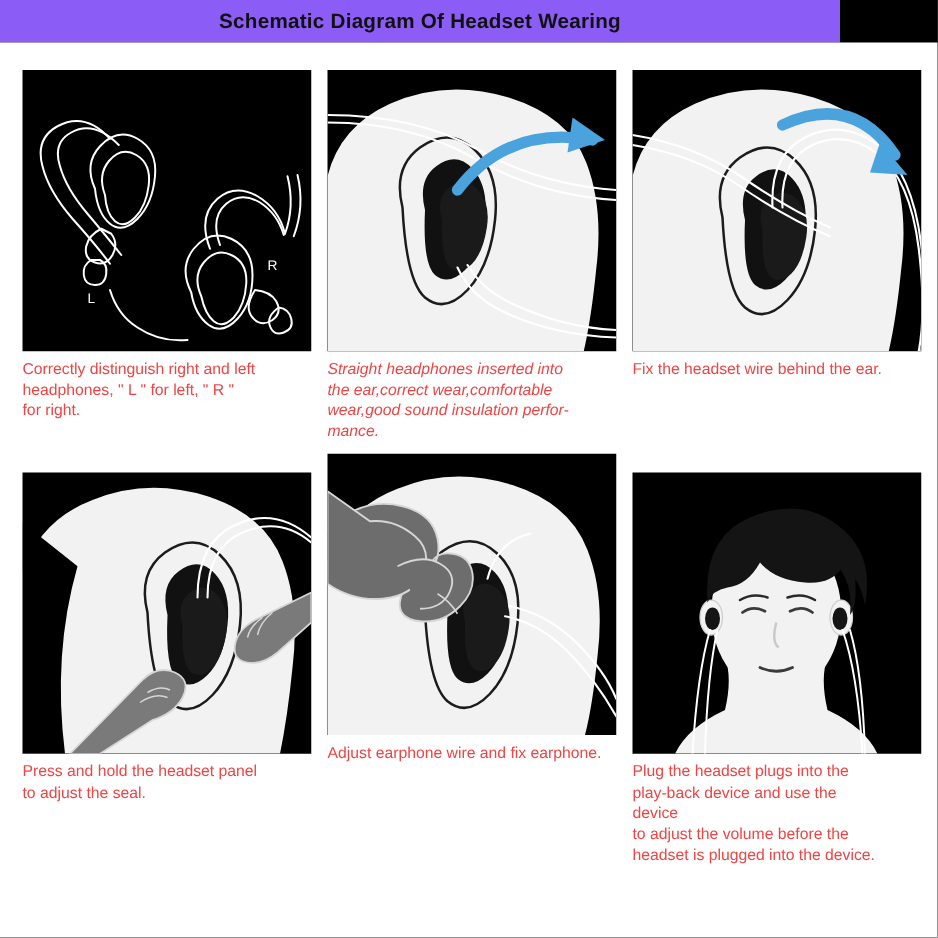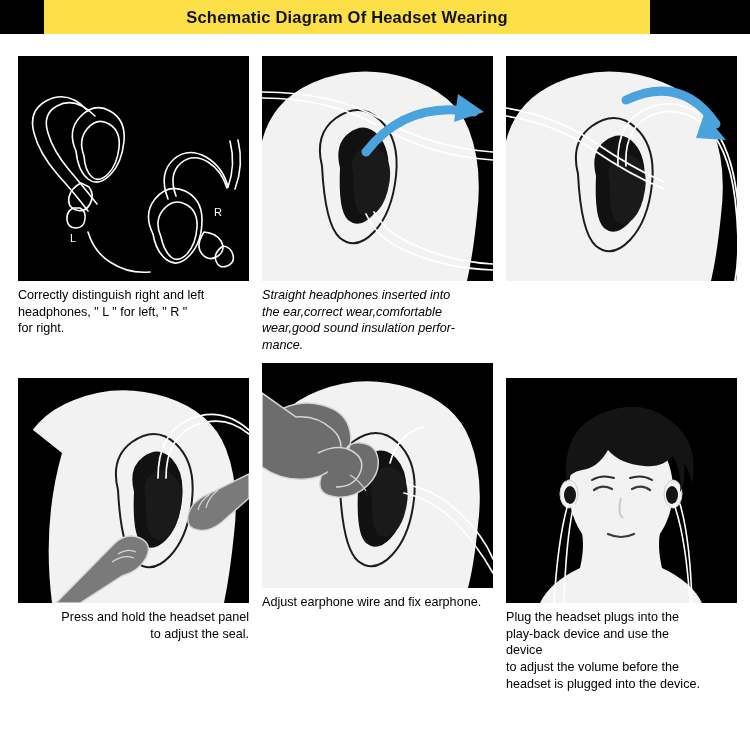--- a/index.html
+++ b/index.html
@@ -15,27 +15,26 @@
   }
   .page {
     position: relative;
     width: 750px;
     height: 750px;
     background: #000000;
   }
   .title-bar {
     position: absolute;
     left: 0; top: 0;
-    width: 606px;
+    width: 672px;
     height: 34px;
-    background: #fde047;
+    background: #8b5cf6;
     display: flex;
     align-items: center;
     justify-content: center;
-    margin-left: 44px;
   }
   .title-text {
     font-size: 16.5px;
     font-weight: bold;
     color: #111111;
     letter-spacing: 0.2px;
   }
   .grid {
     position: absolute;
     left: 0; top: 34px;
@@ -48,21 +47,21 @@
     background: #ffffff;
   }
   .panel {
     position: relative;
     background: #000000;
     overflow: hidden;
   }
   .caption {
     font-size: 12.6px;
     line-height: 1.33;
-    color: #000000;
+    color: #ef4444;
     margin-top: 6px;
     white-space: pre-line;
   }
   
   .svgwrap { display:block; width:100%; height:100%; }
 </style>
 </head>
 <body>
 
 <div class="page">
@@ -155,23 +154,24 @@
             <path d="M0 52 q50 8 88 34 q38 26 70 40"></path>
             <path d="M0 60 q50 8 86 33 q38 26 72 40"></path>
           </g>
 
           <g>
             <path d="M120 44 q56 -26 90 24" fill="none" stroke="#4aa3dd" stroke-width="9" stroke-linecap="round"></path>
             <path d="M198 58 L220 84 L190 82 Z" fill="#4aa3dd"></path>
           </g>
         </svg>
       </div>
-    </div>
-
-    <div class="cell" style="left:18px; top:344px; width:231px; height:330px;text-align:right;">
+      <div class="caption">Fix the headset wire behind the ear.</div>
+    </div>
+
+    <div class="cell" style="left:18px; top:344px; width:231px; height:330px;">
       <div class="panel" style="width:231px;height:225px;">
         <svg class="svgwrap" viewBox="0 0 231 225">
           <path d="M0 225 L0 80 q14 -42 56 -58 q44 -18 92 -3 q46 15 60 52 q14 36 8 85 q-4 40 -10 69 Z" fill="#f2f2f2" stroke="none"></path>
 
           <path d="M0 40 L0 225 L34 225 q-10 -80 10 -150 Z" fill="#000000"></path>
           <path d="M100 112 q-8 -32 14 -48 q24 -17 44 2 q20 19 16 56 q-4 37 -22 56 q-18 19 -34 6 q-15 -13 -18 -72z" fill="#f2f2f2" stroke="#1c1c1c" stroke-width="2"></path>
           <path d="M116 114 q-6 -24 9 -35 q16 -12 29 2 q13 14 10 41 q-3 27 -16 40 q-13 13 -24 4 q-10 -9 -8 -52z" fill="#111111"></path>
           <path d="M128 122 q-5 -18 6 -26 q12 -9 22 2 q10 11 7 30 q-3 20 -12 29 q-10 9 -17 2 q-7 -7 -6 -37z" fill="#1a1a1a"></path>
           <g fill="none" stroke="#ffffff" stroke-width="1.7" stroke-linecap="round">
             <path d="M140 100 q0 -44 30 -58 q32 -15 61 10"></path>

